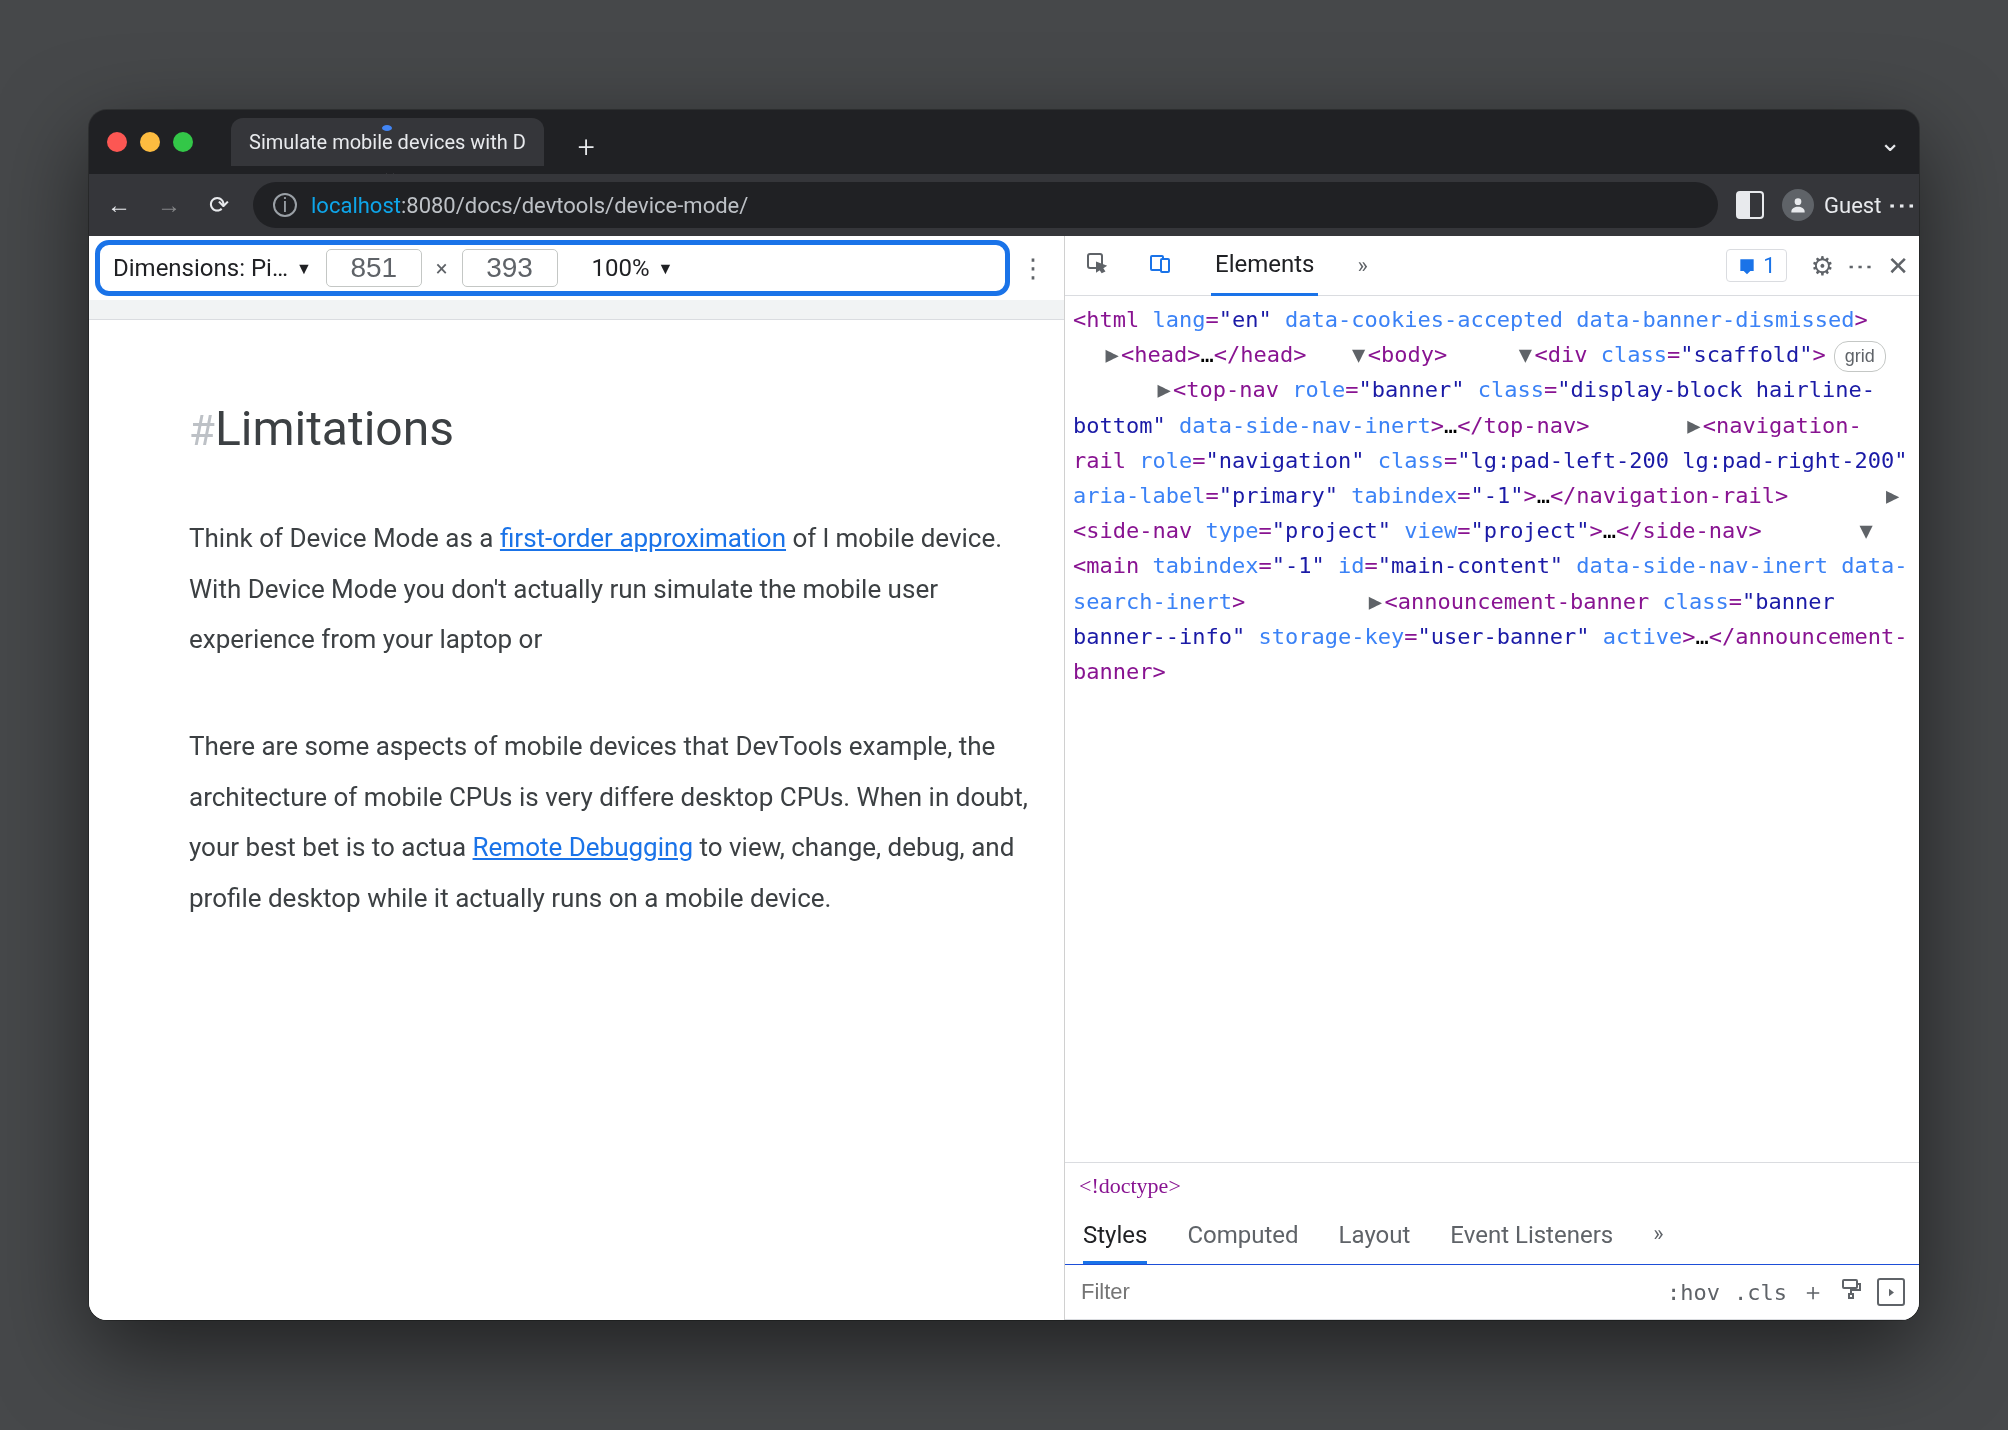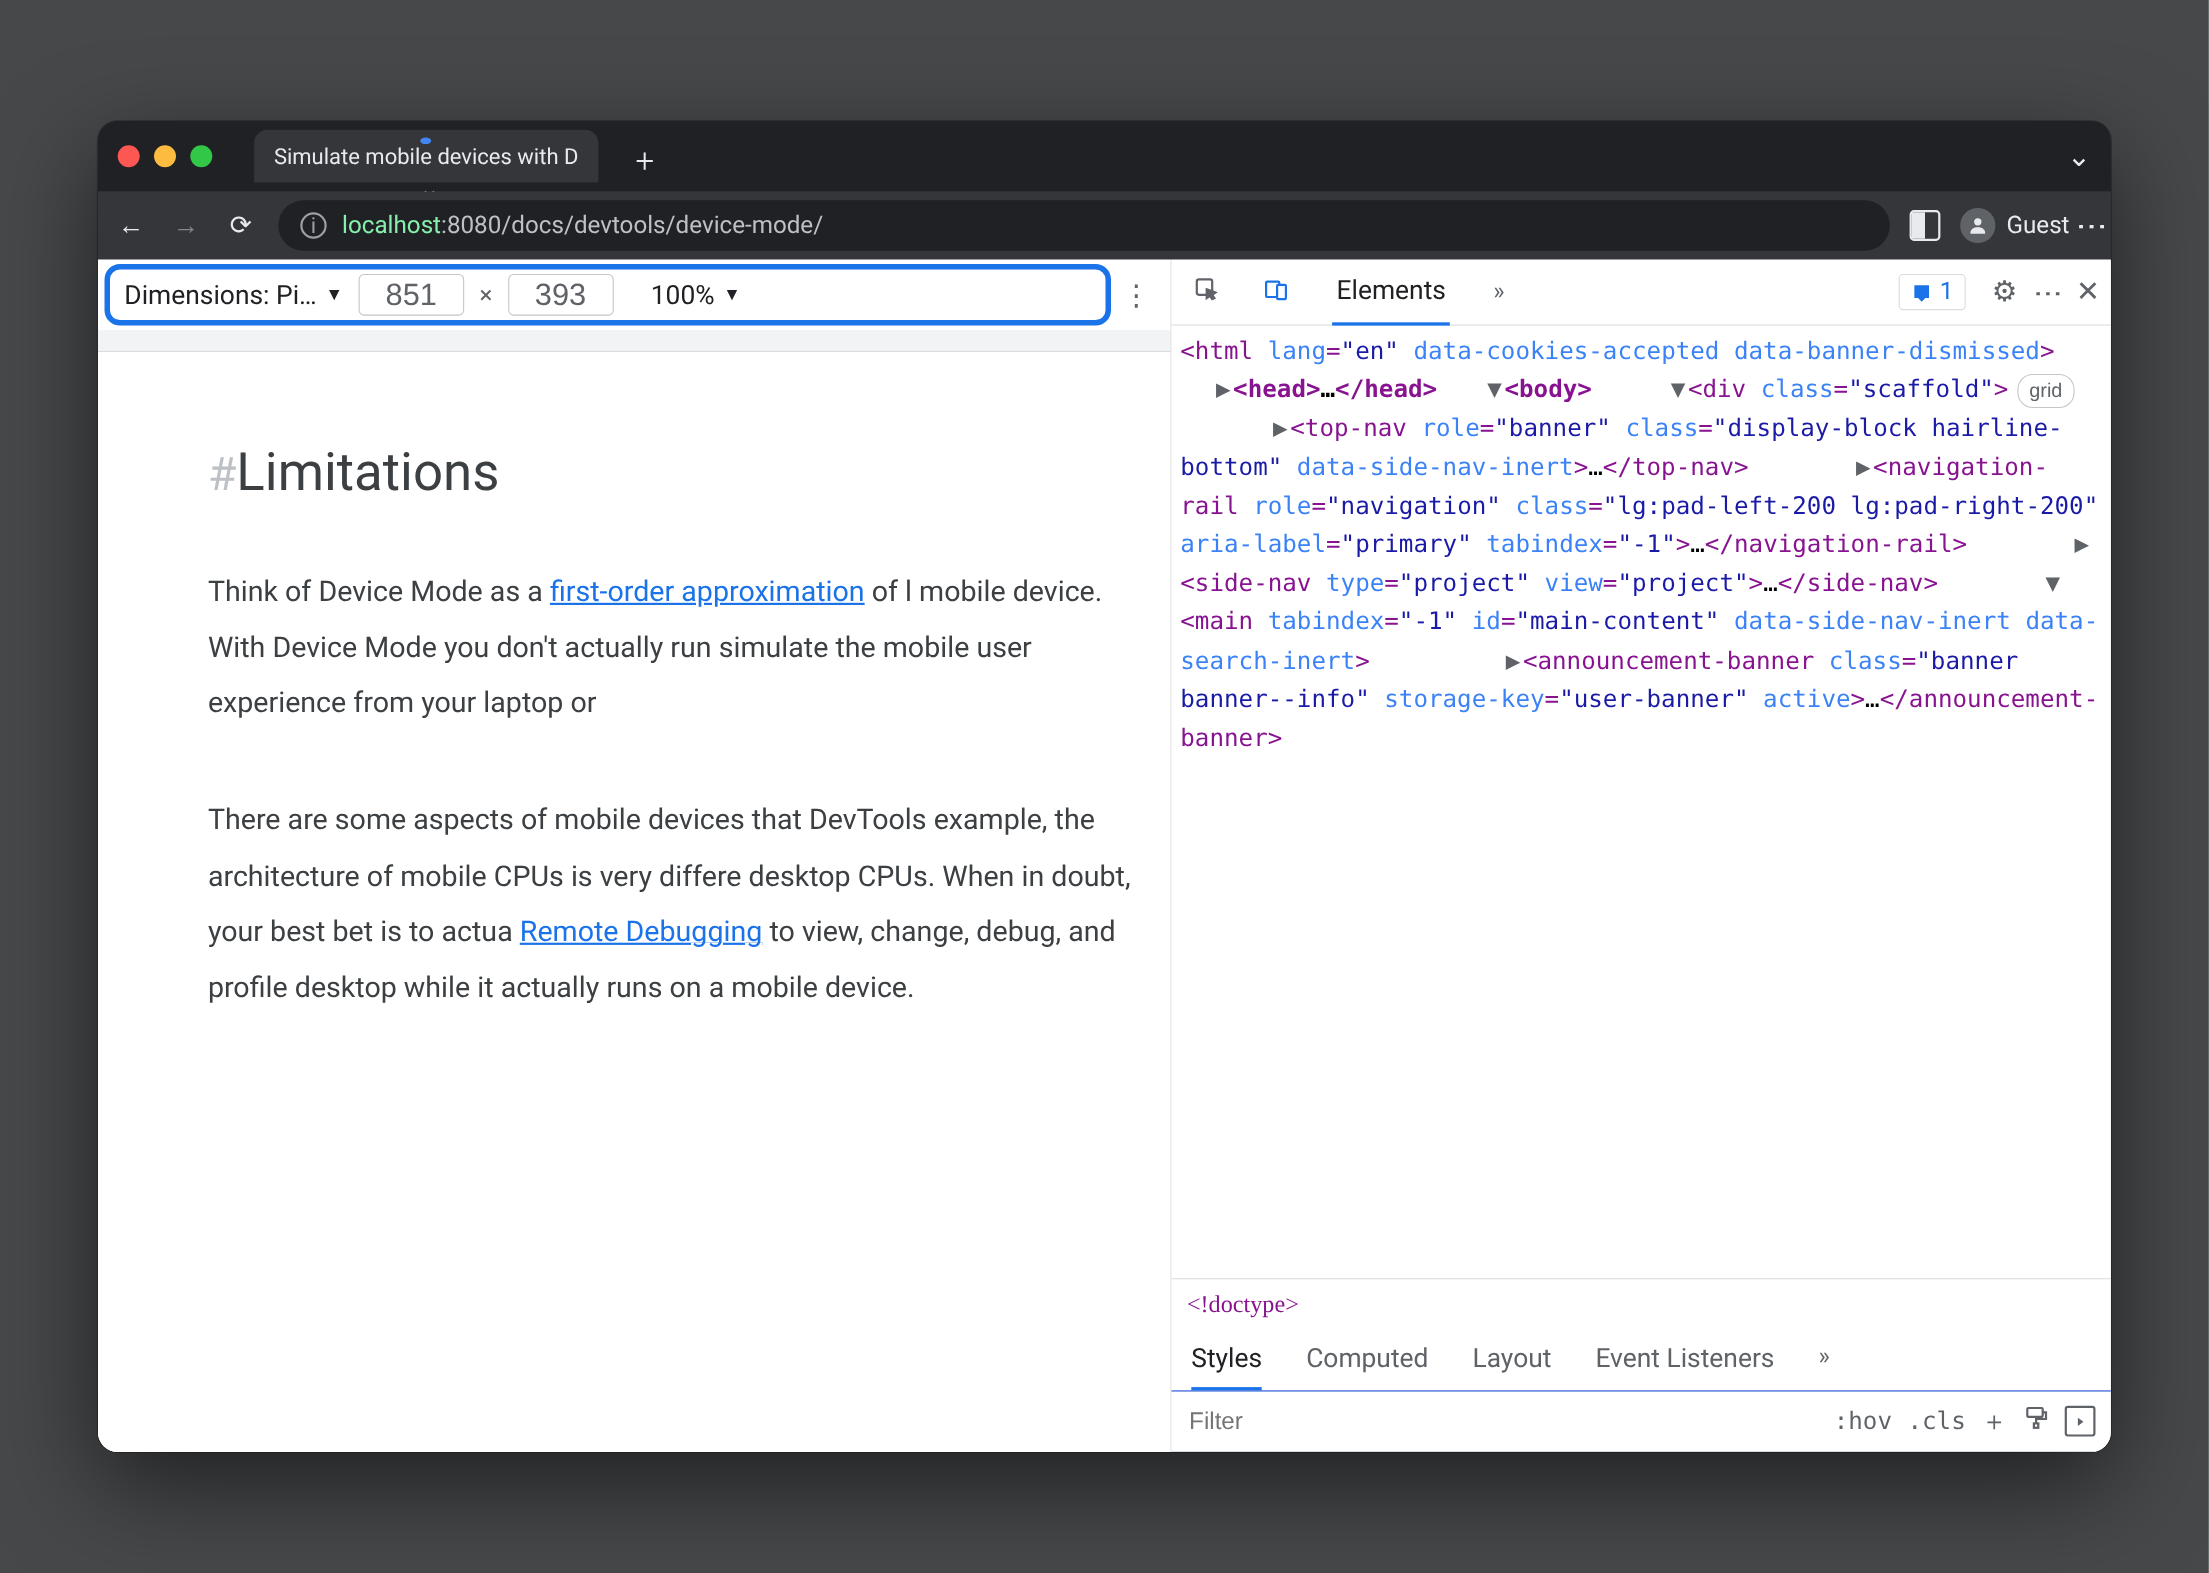--- a/index.html
+++ b/index.html
@@ -70,21 +70,21 @@
   background: #202124;
   border-radius: 24px;
   display: flex;
   align-items: center;
   padding: 0 20px;
   gap: 14px;
   color: #bdc1c6;
   font-size: 22px;
 }
 .url-info { color:#9aa0a6; font-size:20px; border:2px solid #9aa0a6; border-radius:50%; width:24px; height:24px; display:inline-flex; align-items:center; justify-content:center; }
-.url-host { color: #86efac; }
+.url-host { color: #0ea5e9; }
 .ext-btn { width:28px; height:28px; border:2px solid #e8eaed; border-radius:4px; background:linear-gradient(to right, #e8eaed 50%, transparent 50%); cursor:pointer; }
 .guest-chip { display:flex; align-items:center; gap:10px; color:#e8eaed; font-size:22px; }
 .avatar { width:32px; height:32px; border-radius:50%; background:#5f6368; display:flex; align-items:center; justify-content:center; color:#e8eaed; }
 .kebab { font-size:28px; cursor:pointer; letter-spacing:-2px; writing-mode:vertical-lr; line-height:0.2; }
 
 .content-row { flex:1; display:flex; background:#fff; overflow:hidden; }
 
 .left-pane { flex:0 0 976px; display:flex; flex-direction:column; border-right:1px solid #d0d0d0; }
 .device-bar {
   height: 64px;
@@ -136,21 +136,21 @@
 }
 .dom-line { white-space:pre-wrap; }
 .dom-first { background:#e6f0fd; display:block; }
 .c-gray { color:#aaa; }
 .c-eq { color:#5f6368; font-style:italic; }
 .c-tag { color:#881391; }
 .c-attr { color:#3b82f6; }
 .c-str { color:#1a1aa6; }
 .c-punc { color:#881391; }
 .arrow { color:#5f6368; display:inline-block; width:18px; text-align:center; cursor:pointer; }
-.ind1 { padding-left:30px;font-weight:bold; }
+.ind1 { padding-left:30px; }
 .ind2 { padding-left:56px; }
 .ind3 { padding-left:82px; }
 .ind4 { padding-left:108px; }
 .badge-grid { display:inline-block; border:1px solid #c4c7c5; border-radius:14px; padding:0 10px; font-size:18px; color:#5f6368; margin-left:8px; font-family:-apple-system, BlinkMacSystemFont, sans-serif; background:#fff; }
 
 .breadcrumb {
   border-top:1px solid #dadce0; padding:10px 14px;
   font-family:Liberation Serif, serif; font-size:22px; color:#881391;
 }
 .styles-tabs {

